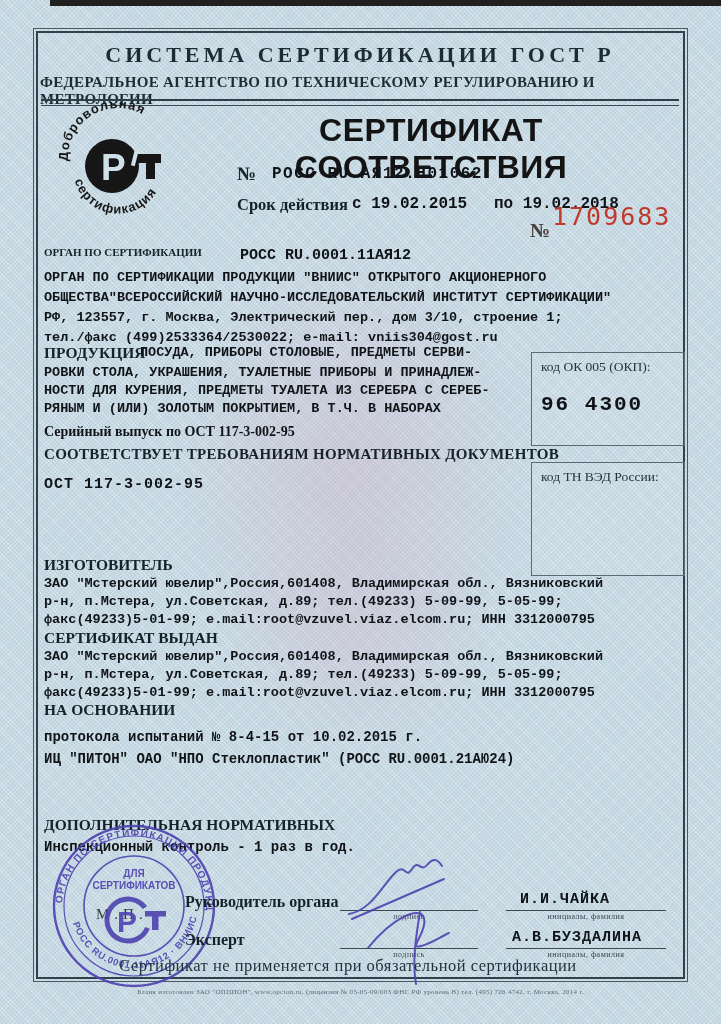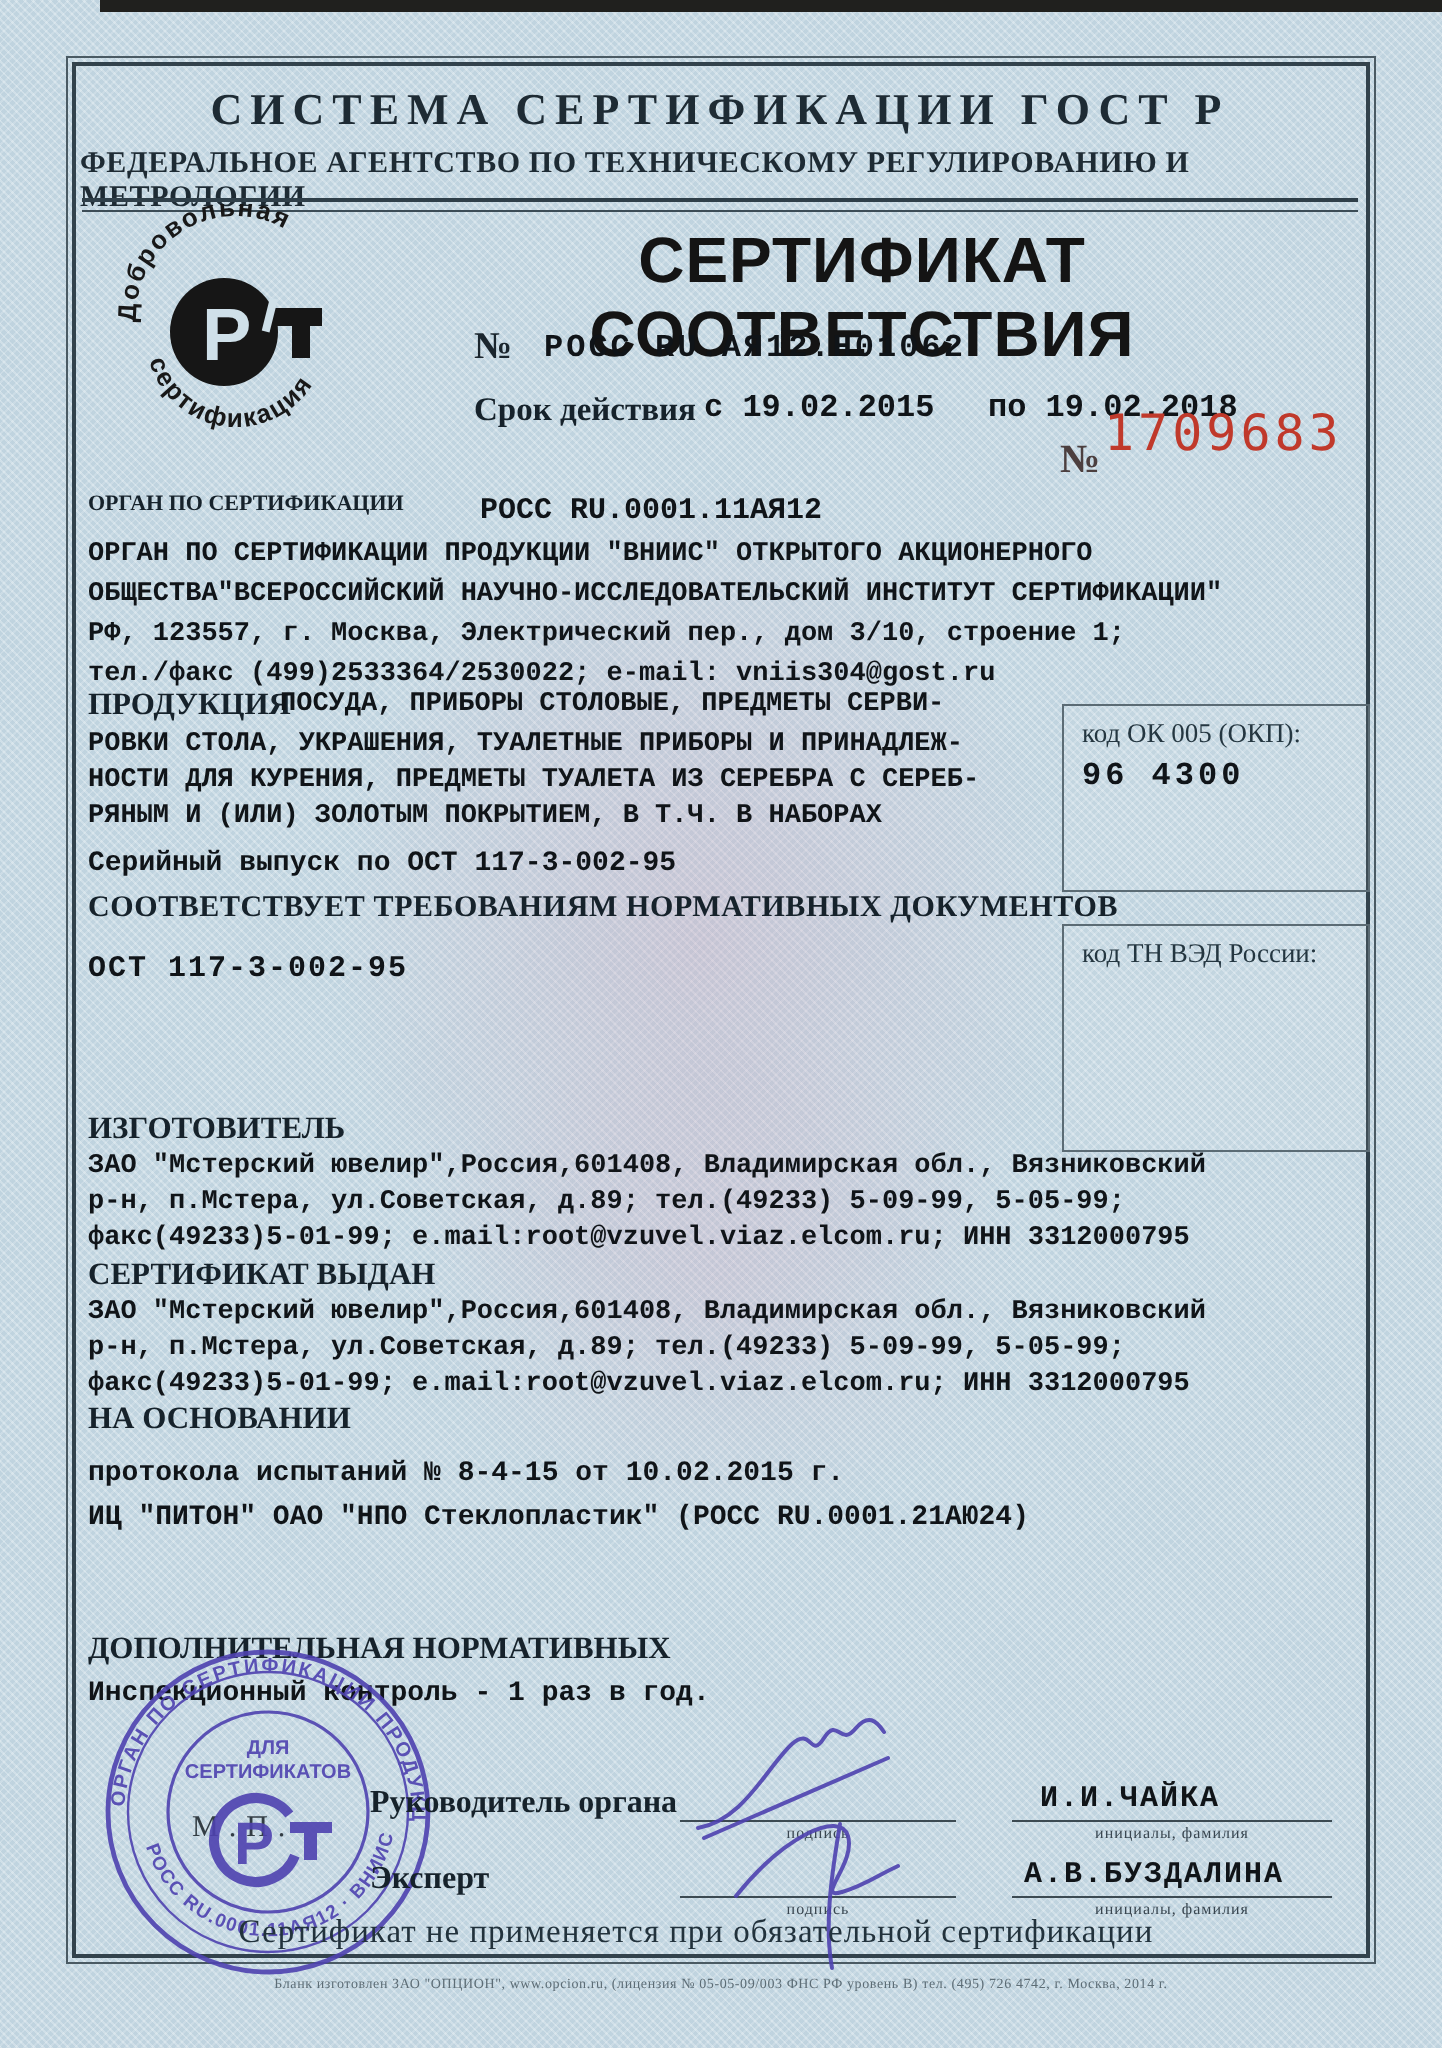--- a/index.html
+++ b/index.html
@@ -97,24 +97,24 @@
 тел./факс (499)2533364/2530022; e-mail: vniis304@gost.ru</div>
 
 <span class="abs serifb" style="left:44px;top:344px;font-size:15.5px;">ПРОДУКЦИЯ</span>
 <span class="abs mono" style="left:140px;top:345px;font-size:13.5px;">ПОСУДА, ПРИБОРЫ СТОЛОВЫЕ, ПРЕДМЕТЫ СЕРВИ-</span>
 <div class="abs mono pre body-lines-tight" style="left:44px;top:364px;width:485px;">РОВКИ СТОЛА, УКРАШЕНИЯ, ТУАЛЕТНЫЕ ПРИБОРЫ И ПРИНАДЛЕЖ-
 НОСТИ ДЛЯ КУРЕНИЯ, ПРЕДМЕТЫ ТУАЛЕТА ИЗ СЕРЕБРА С СЕРЕБ-
 РЯНЫМ И (ИЛИ) ЗОЛОТЫМ ПОКРЫТИЕМ, В Т.Ч. В НАБОРАХ</div>
 
 <div class="abs code-box" style="left:531px;top:352px;width:134px;height:80px;">
   <div class="lbl">код ОК 005 (ОКП):</div>
-  <div class="mono" style="font-size:16px;margin-top:4px;letter-spacing:2px;">96 4300</div>
+  <div class="mono" style="font-size:21px;margin-top:18px;letter-spacing:2px;">96 4300</div>
 </div>
 
-<div class="abs mono" style="left:44px;top:424px;font-size:14px;">Серийный выпуск по ОСТ 117-3-002-95</div>
+<div class="abs mono" style="left:44px;top:424px;font-size:14px;font-family:Liberation Serif, serif;">Серийный выпуск по ОСТ 117-3-002-95</div>
 <div class="abs serifb" style="left:44px;top:446px;font-size:15px;letter-spacing:0.3px;">СООТВЕТСТВУЕТ ТРЕБОВАНИЯМ НОРМАТИВНЫХ ДОКУМЕНТОВ</div>
 
 <div class="abs code-box" style="left:531px;top:462px;width:134px;height:100px;">
   <div class="lbl">код ТН ВЭД России:</div>
 </div>
 
 <div class="abs mono" style="left:44px;top:476px;font-size:15px;letter-spacing:1px;">ОСТ 117-3-002-95</div>
 
 <div class="abs serifb" style="left:44px;top:556px;font-size:15.5px;">ИЗГОТОВИТЕЛЬ</div>
 <div class="abs mono pre body-lines-tight" style="left:44px;top:575px;width:630px;">ЗАО "Мстерский ювелир",Россия,601408, Владимирская обл., Вязниковский

